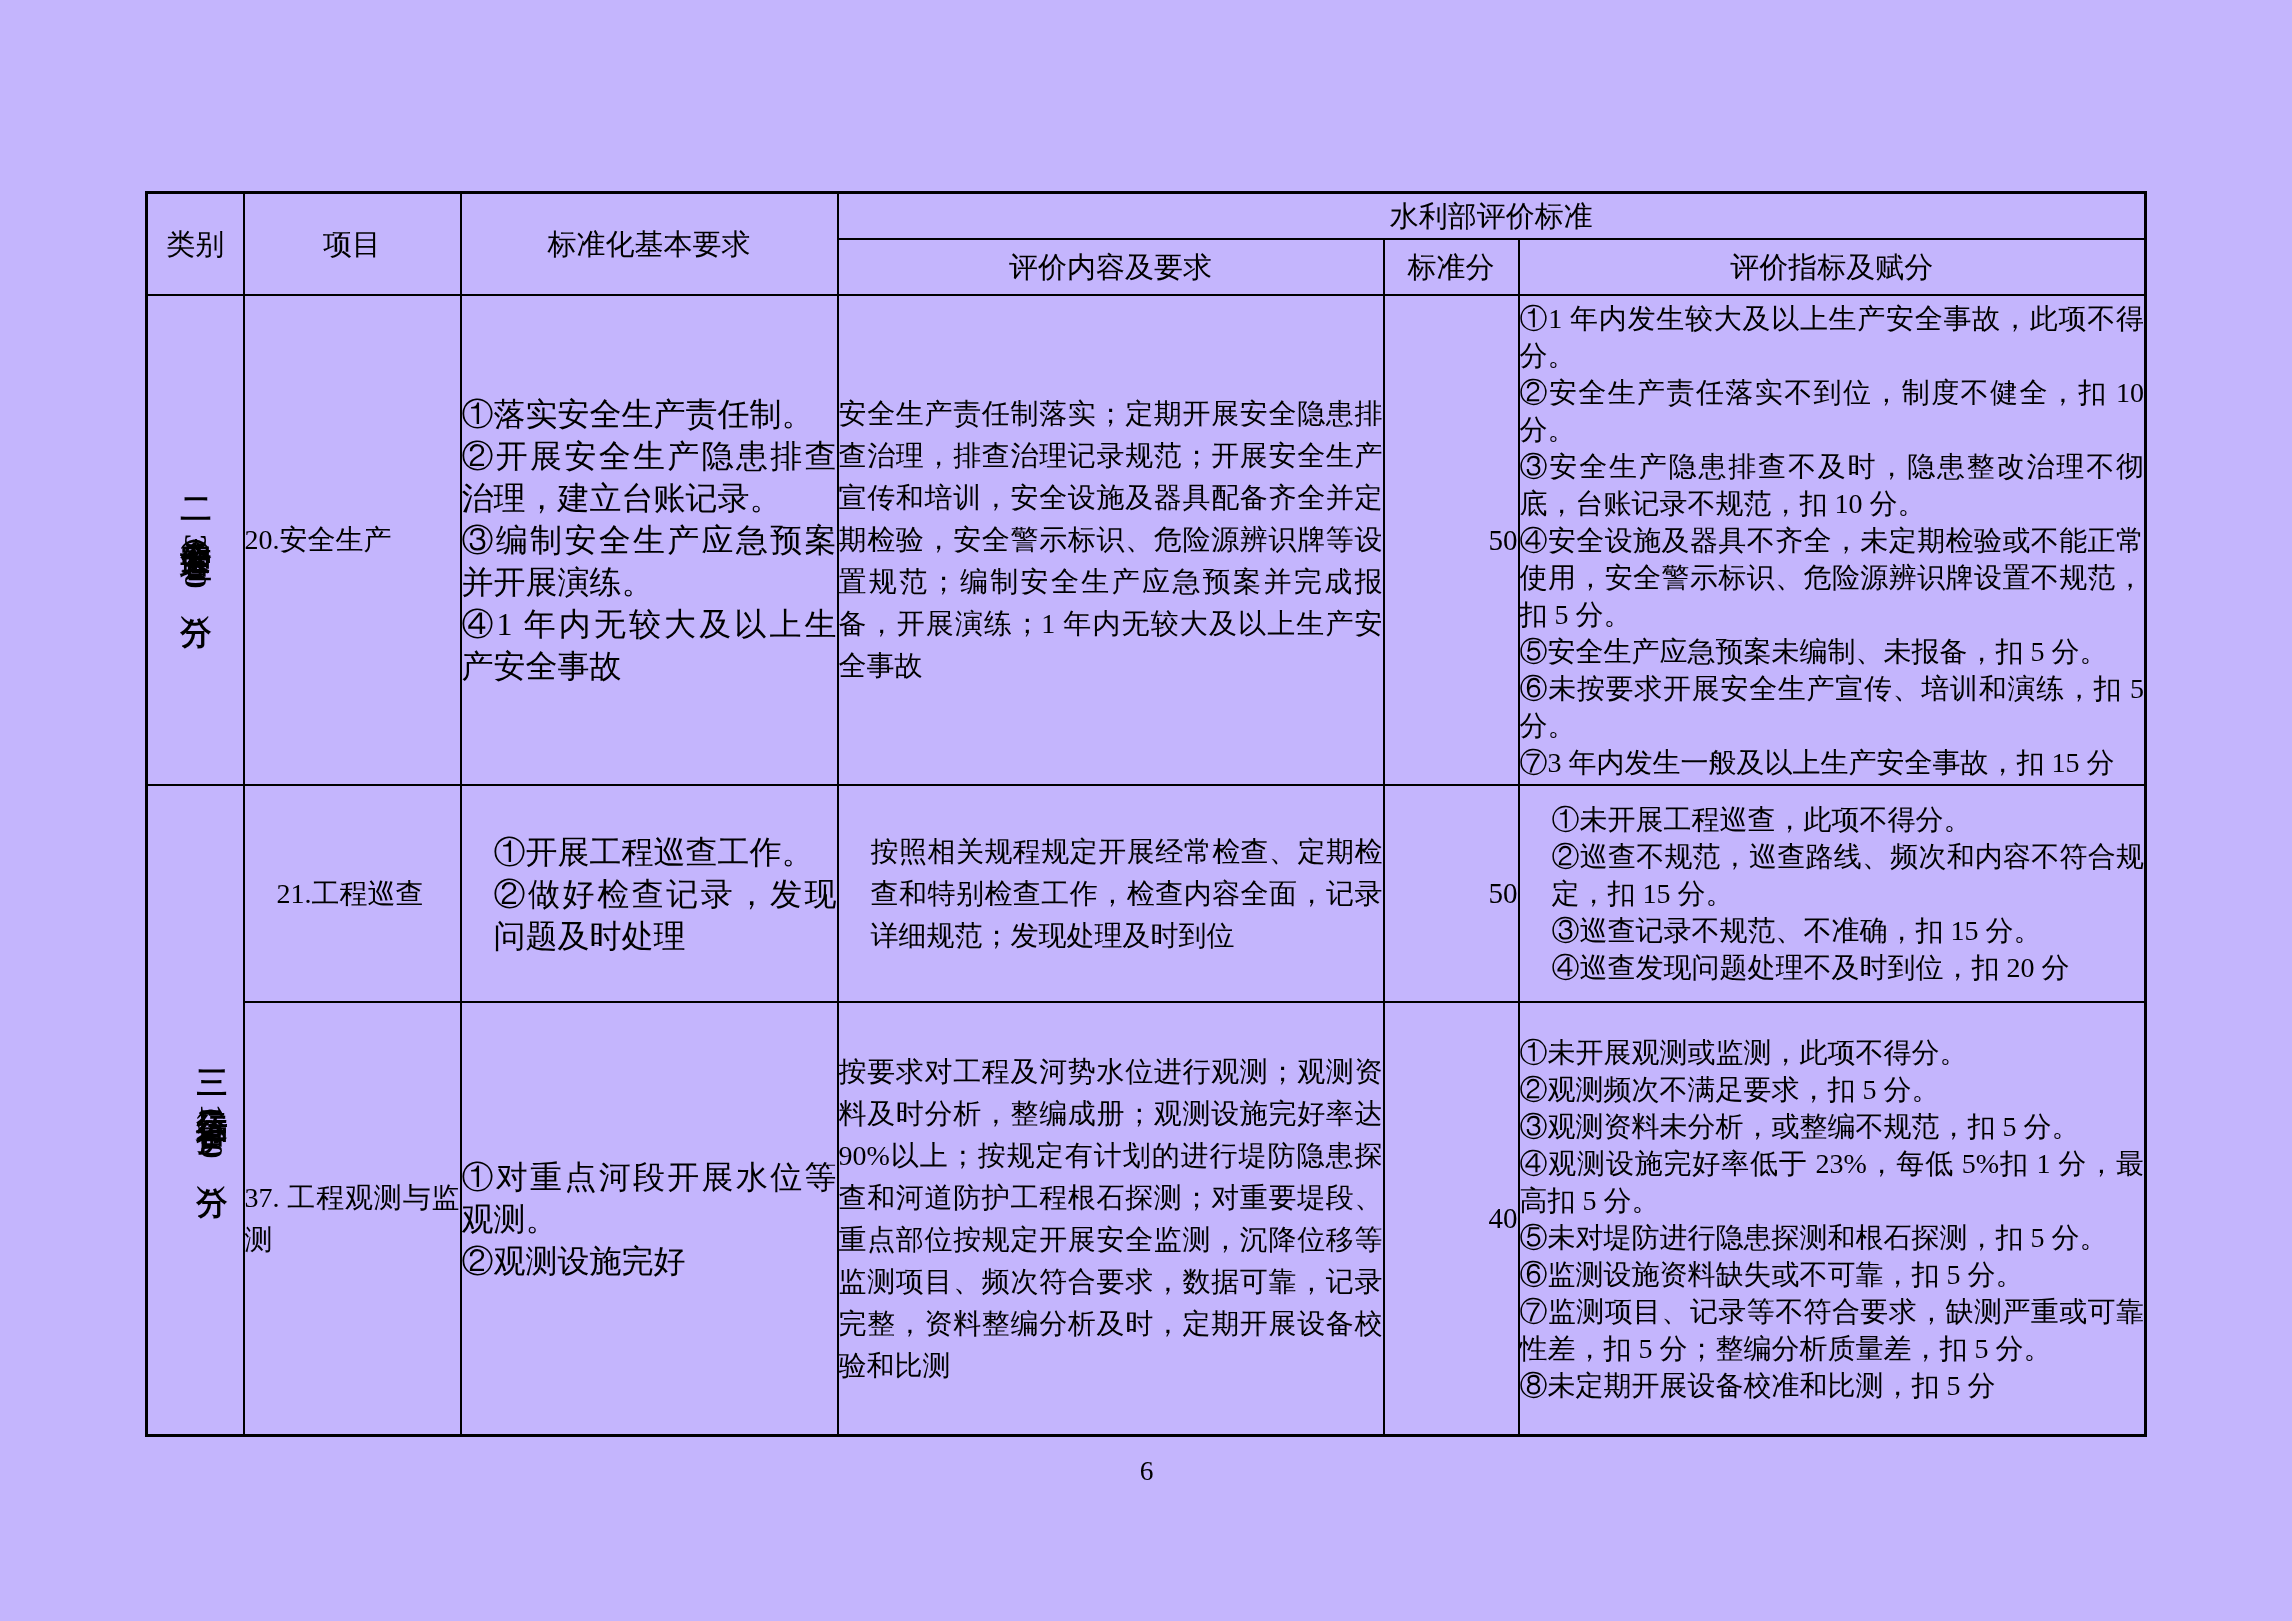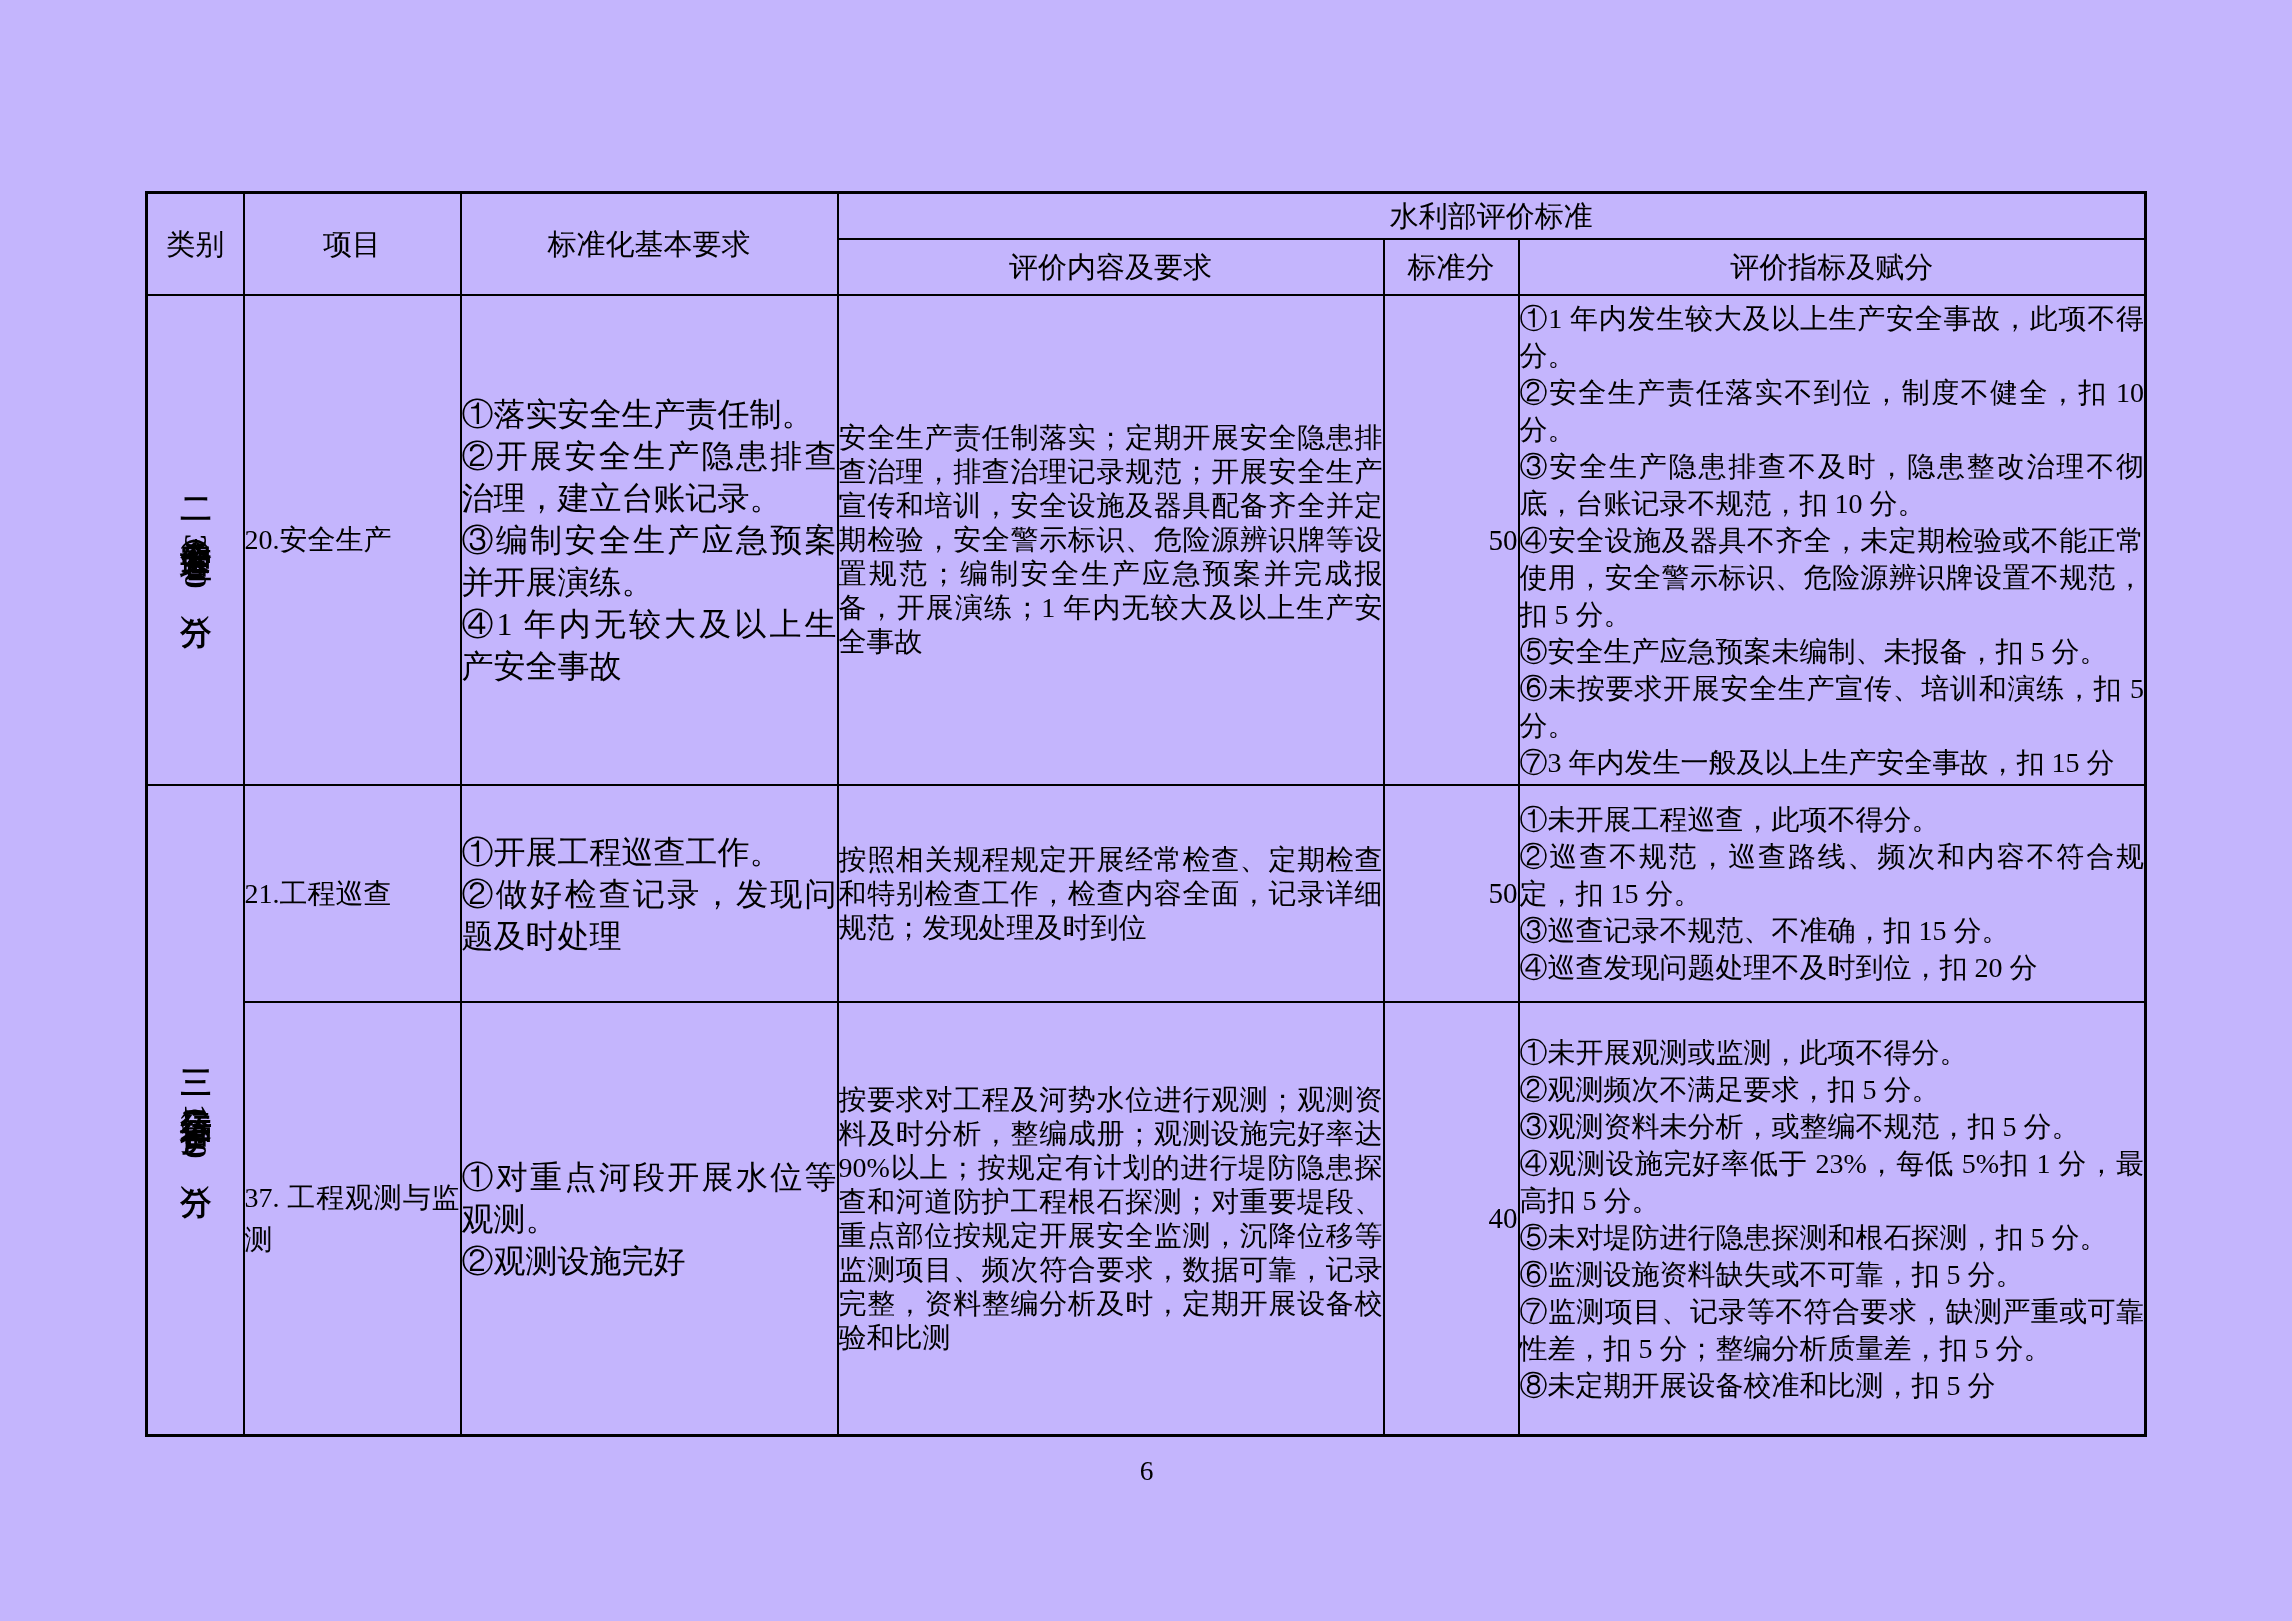--- a/index.html
+++ b/index.html
@@ -36,21 +36,21 @@
   tr.hdr-sub th { height: 54px; border-bottom: 2.9px solid #000; }
   th.hcell {
     font-size: 29px;
     font-weight: bold;
     text-align: center;
     vertical-align: middle;
     line-height: 1.2;
   }
   
   tr.row-1 > td { height: 488px; }
-  tr.row-2 > td { height: 215px; }
+  tr.row-2 > td { height: 215px; padding-left: 32px; }
   tr.row-3 > td { height: 431px; }
   td.body { border-top: 2.9px solid #000; }
   td { vertical-align: middle; }
 
   td.cat {
     text-align: center;
     vertical-align: middle;
   }
   .vtext {
     display: inline-block;
@@ -72,21 +72,21 @@
     font-size: 32px;
     text-align: justify;
     padding: 0 10.8px;
     line-height: 42px;
     white-space: pre-wrap;
   }
   td.content {
     font-size: 28px;
     text-align: justify;
     padding: 0 12.7px;
-    line-height: 34px;
+    line-height: 42px;
   }
   td.score {
     font-size: 29px;
     text-align: right;
     vertical-align: middle;
   }
   td.ind {
     font-size: 28px;
     text-align: justify;
     padding: 2px 12.7px;

